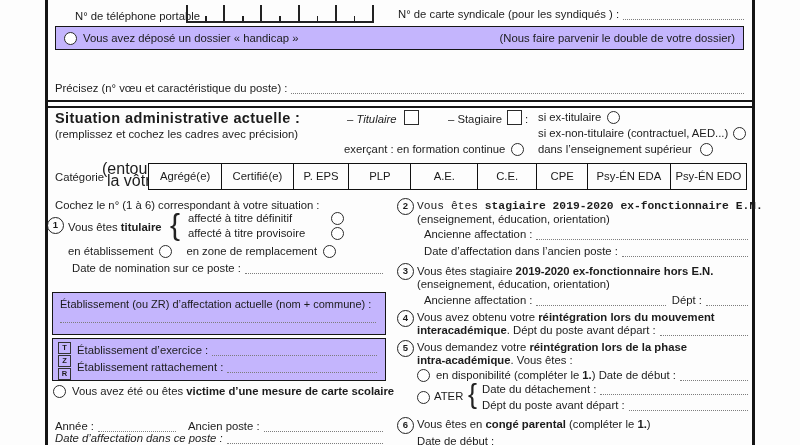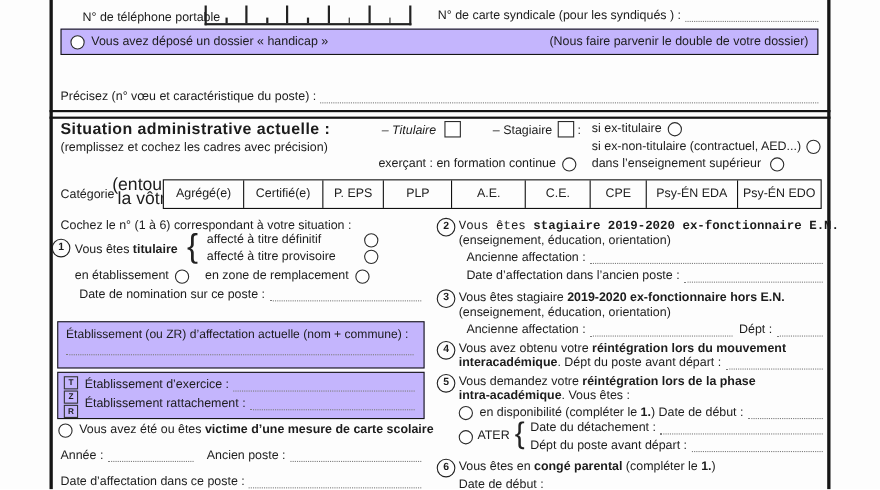--- a/index.html
+++ b/index.html
@@ -164,24 +164,24 @@
     </div>
   </div>
 
   <div class="abs row" style="left:53px;top:385px;align-items:center;">
     <span class="radio"></span>
     <span style="margin-left:6px;"><span>Vous avez été ou êtes </span><span class="b">victime d’une mesure de carte scolaire</span></span>
   </div>
   <div class="abs row" style="left:55px;top:408px;width:330px;">
     <span>Année :</span>
     <span class="dotsfix" style="width:78px;"></span>
-    <span style="margin-left:10px;">Ancien poste :</span>
-    <span class="dots"></span>
-  </div>
-  <div class="abs row" style="left:55px;top:432px;width:330px;">
+    <span style="margin-left:10px;margin-top:12px;">Ancien poste :</span>
+    <span class="dots"></span>
+  </div>
+  <div class="abs row" style="left:55px;top:432px;width:330px;font-style:italic;">
     <span>Date d’affectation dans ce poste :</span>
     <span class="dots"></span>
   </div>
 
   <span class="numc" style="left:397px;top:198px;">2</span>
   <span class="abs" style="left:417px;top:200px;font-family:Liberation Mono, monospace;"><span>Vous êtes </span><span class="b">stagiaire 2019-2020 ex-fonctionnaire E.N.</span></span>
   <span class="abs" style="left:417px;top:213px;">(enseignement, éducation, orientation)</span>
   <div class="abs row" style="left:424px;top:228px;width:326px;">
     <span>Ancienne affectation :</span>
     <span class="dots"></span>

